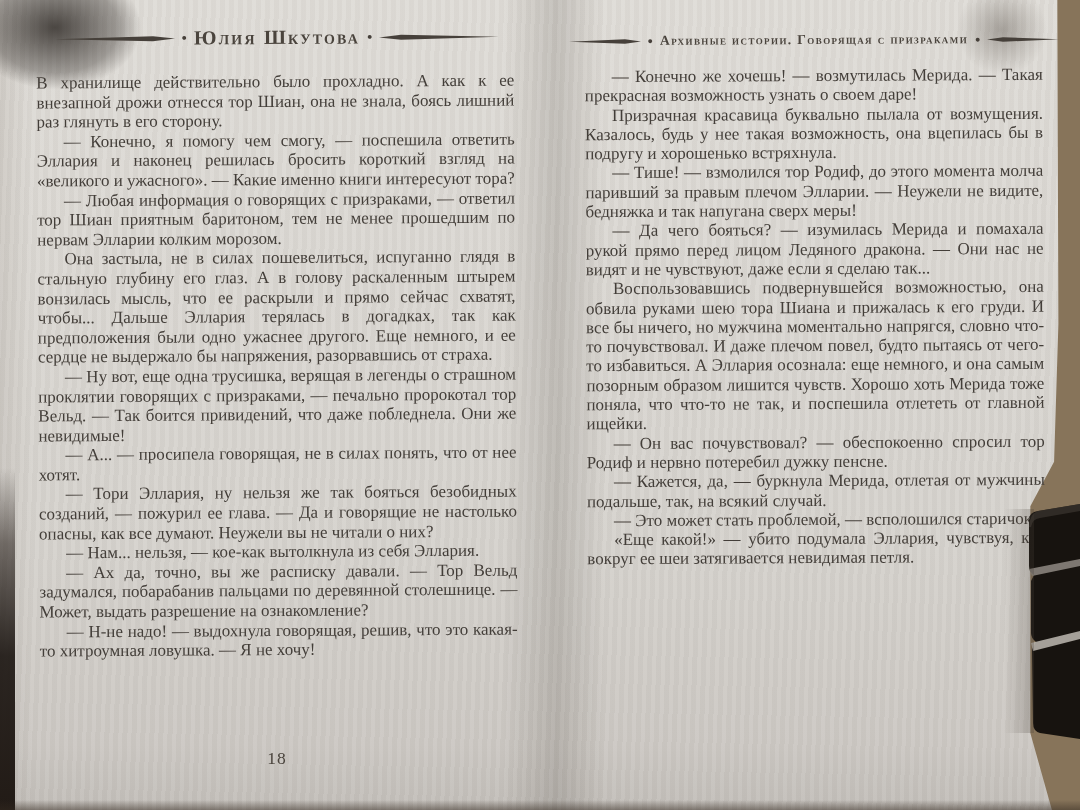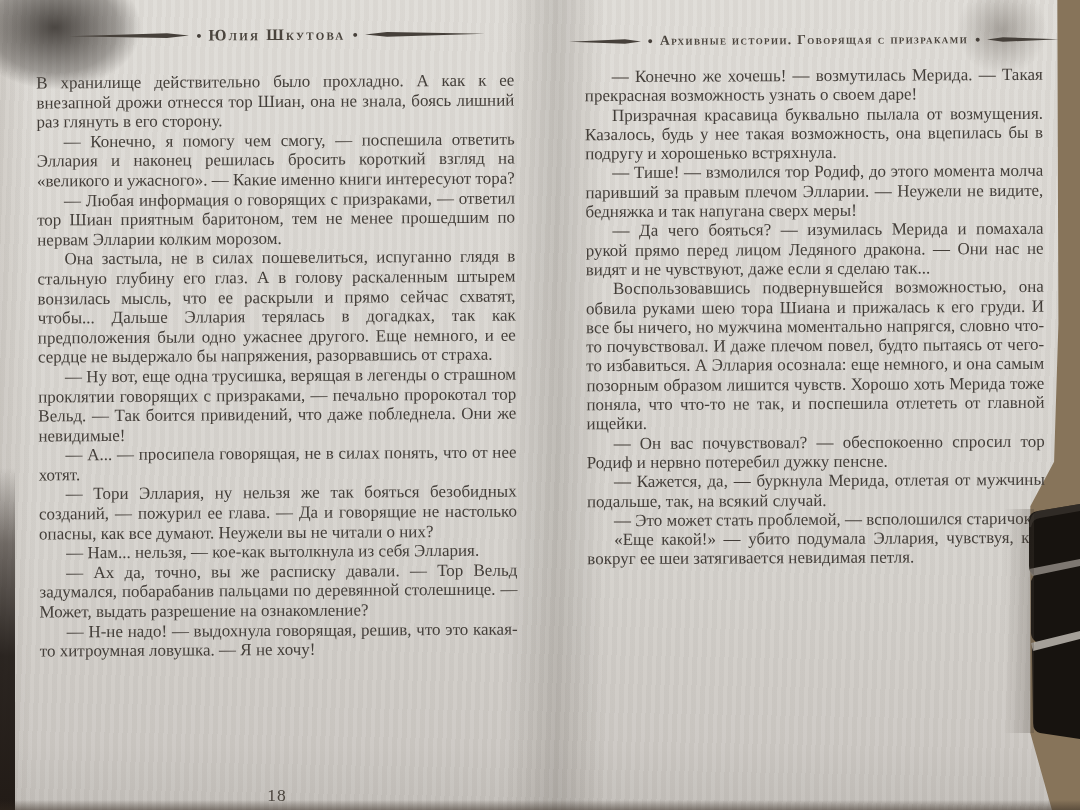--- a/index.html
+++ b/index.html
@@ -45,40 +45,40 @@
   }
 
   
   .header-row {
     position:absolute; display:flex; align-items:center; justify-content:center;
     gap:7px; color:#4d463f;
   }
   .header-row.left  { left:38px;  top:26px; width:478px; transform:rotate(-.35deg); }
   .header-row.right { left:578px; top:32px; width:472px; transform:rotate(-.3deg); }
   .header-title {
-    font-variant:small-caps; letter-spacing:2.2px; font-size:16px; font-weight:bold;
+    font-variant:small-caps; letter-spacing:2.2px; font-size:20px; font-weight:bold;
     white-space:nowrap; color:#4a443d;
   }
   .header-row.right .header-title { font-size:13.5px; letter-spacing:1.4px; }
   .orn { flex:0 0 auto; }
   .dot { font-size:9px; line-height:1; color:#46403a; }
 
   
   .text-col {
     position:absolute; color:#433e39; font-size:17px; line-height:19.6px;
     text-align:justify; hyphens:auto; -webkit-hyphens:auto;
   }
   .text-col.left  { left:38px;  top:72px; width:478px; transform:rotate(-.35deg); }
   .text-col.right { left:586px; top:66px; width:458px; line-height:19.3px; transform:rotate(-.3deg); }
   .para { text-align:justify; }
   .para.indent { text-indent:27px; }
 
   .pageno {
     position:absolute; left:38px; top:748px; width:478px; text-align:center;
-    font-size:17.5px; color:#4a443d; letter-spacing:1px;margin-top:37px;
+    font-size:17.5px; color:#4a443d; letter-spacing:1px;
   }
 
   
   .clip-wrap { position:absolute; right:0; top:503px; width:62px; height:236px; }
   .clip-shadow {
     position:absolute; left:-14px; top:6px; width:30px; height:224px;
     background:linear-gradient(90deg, rgba(70,62,54,0), rgba(70,62,54,.28));
   }
 </style>
 </head>

